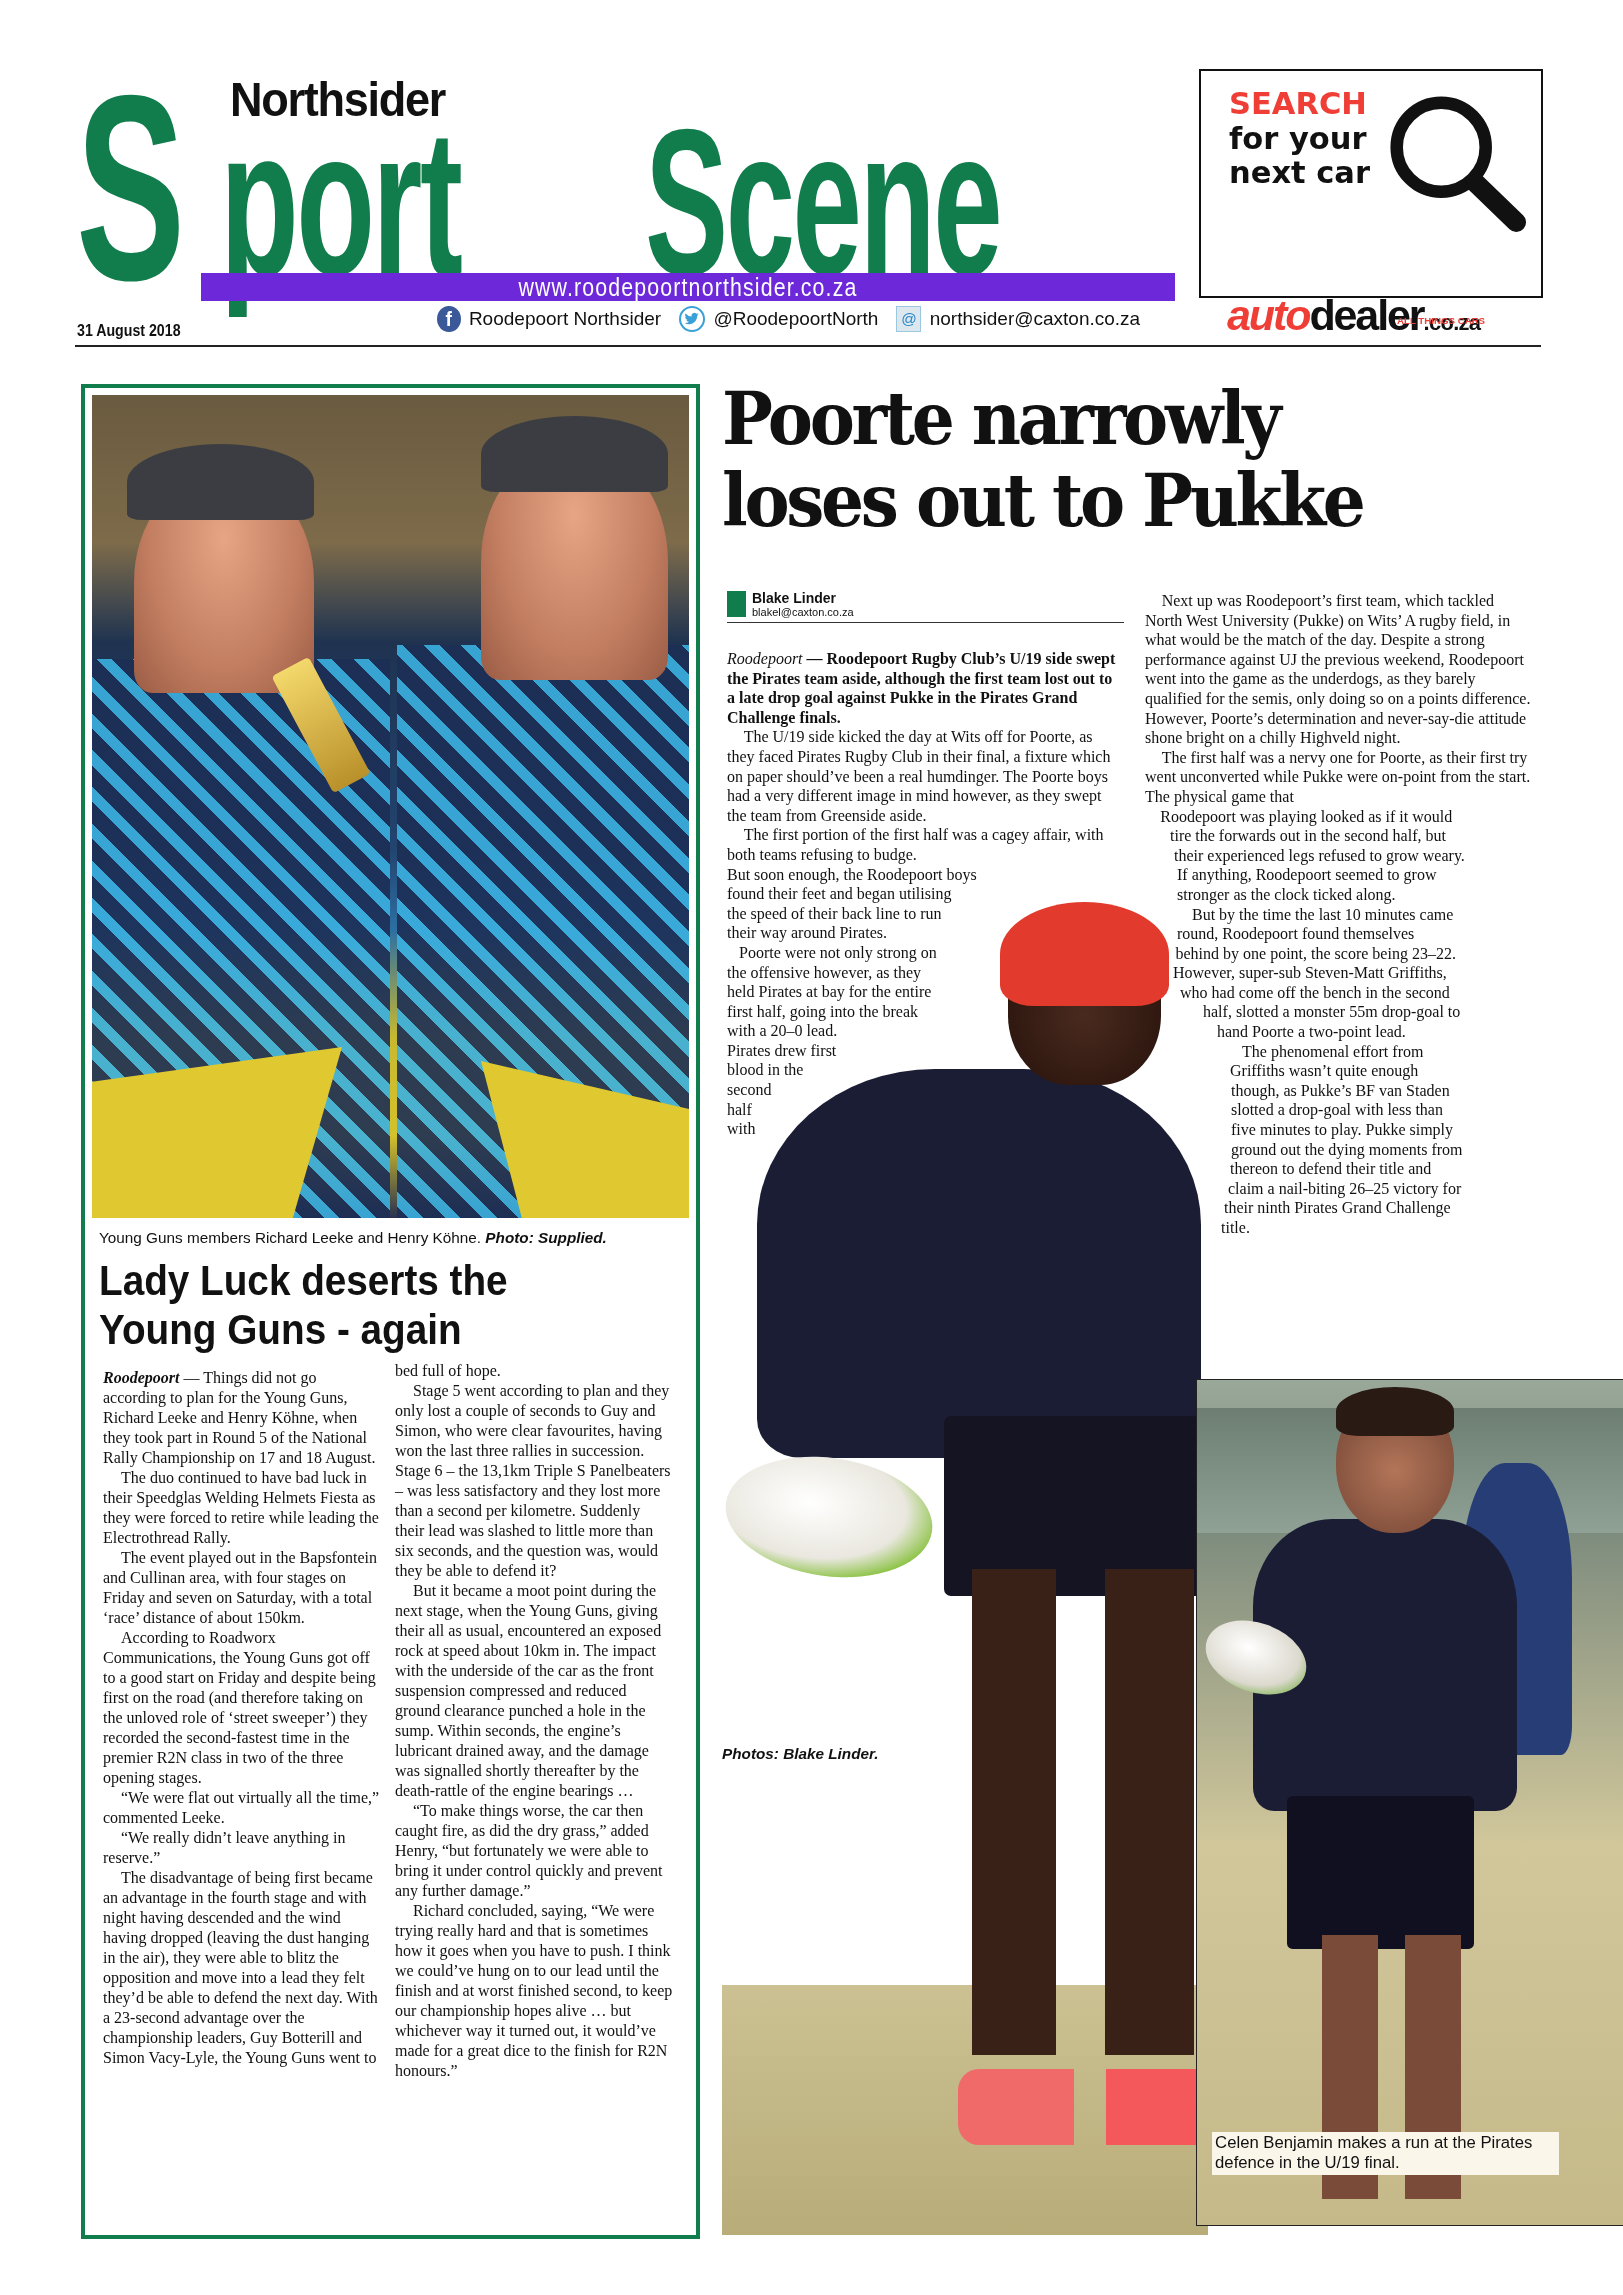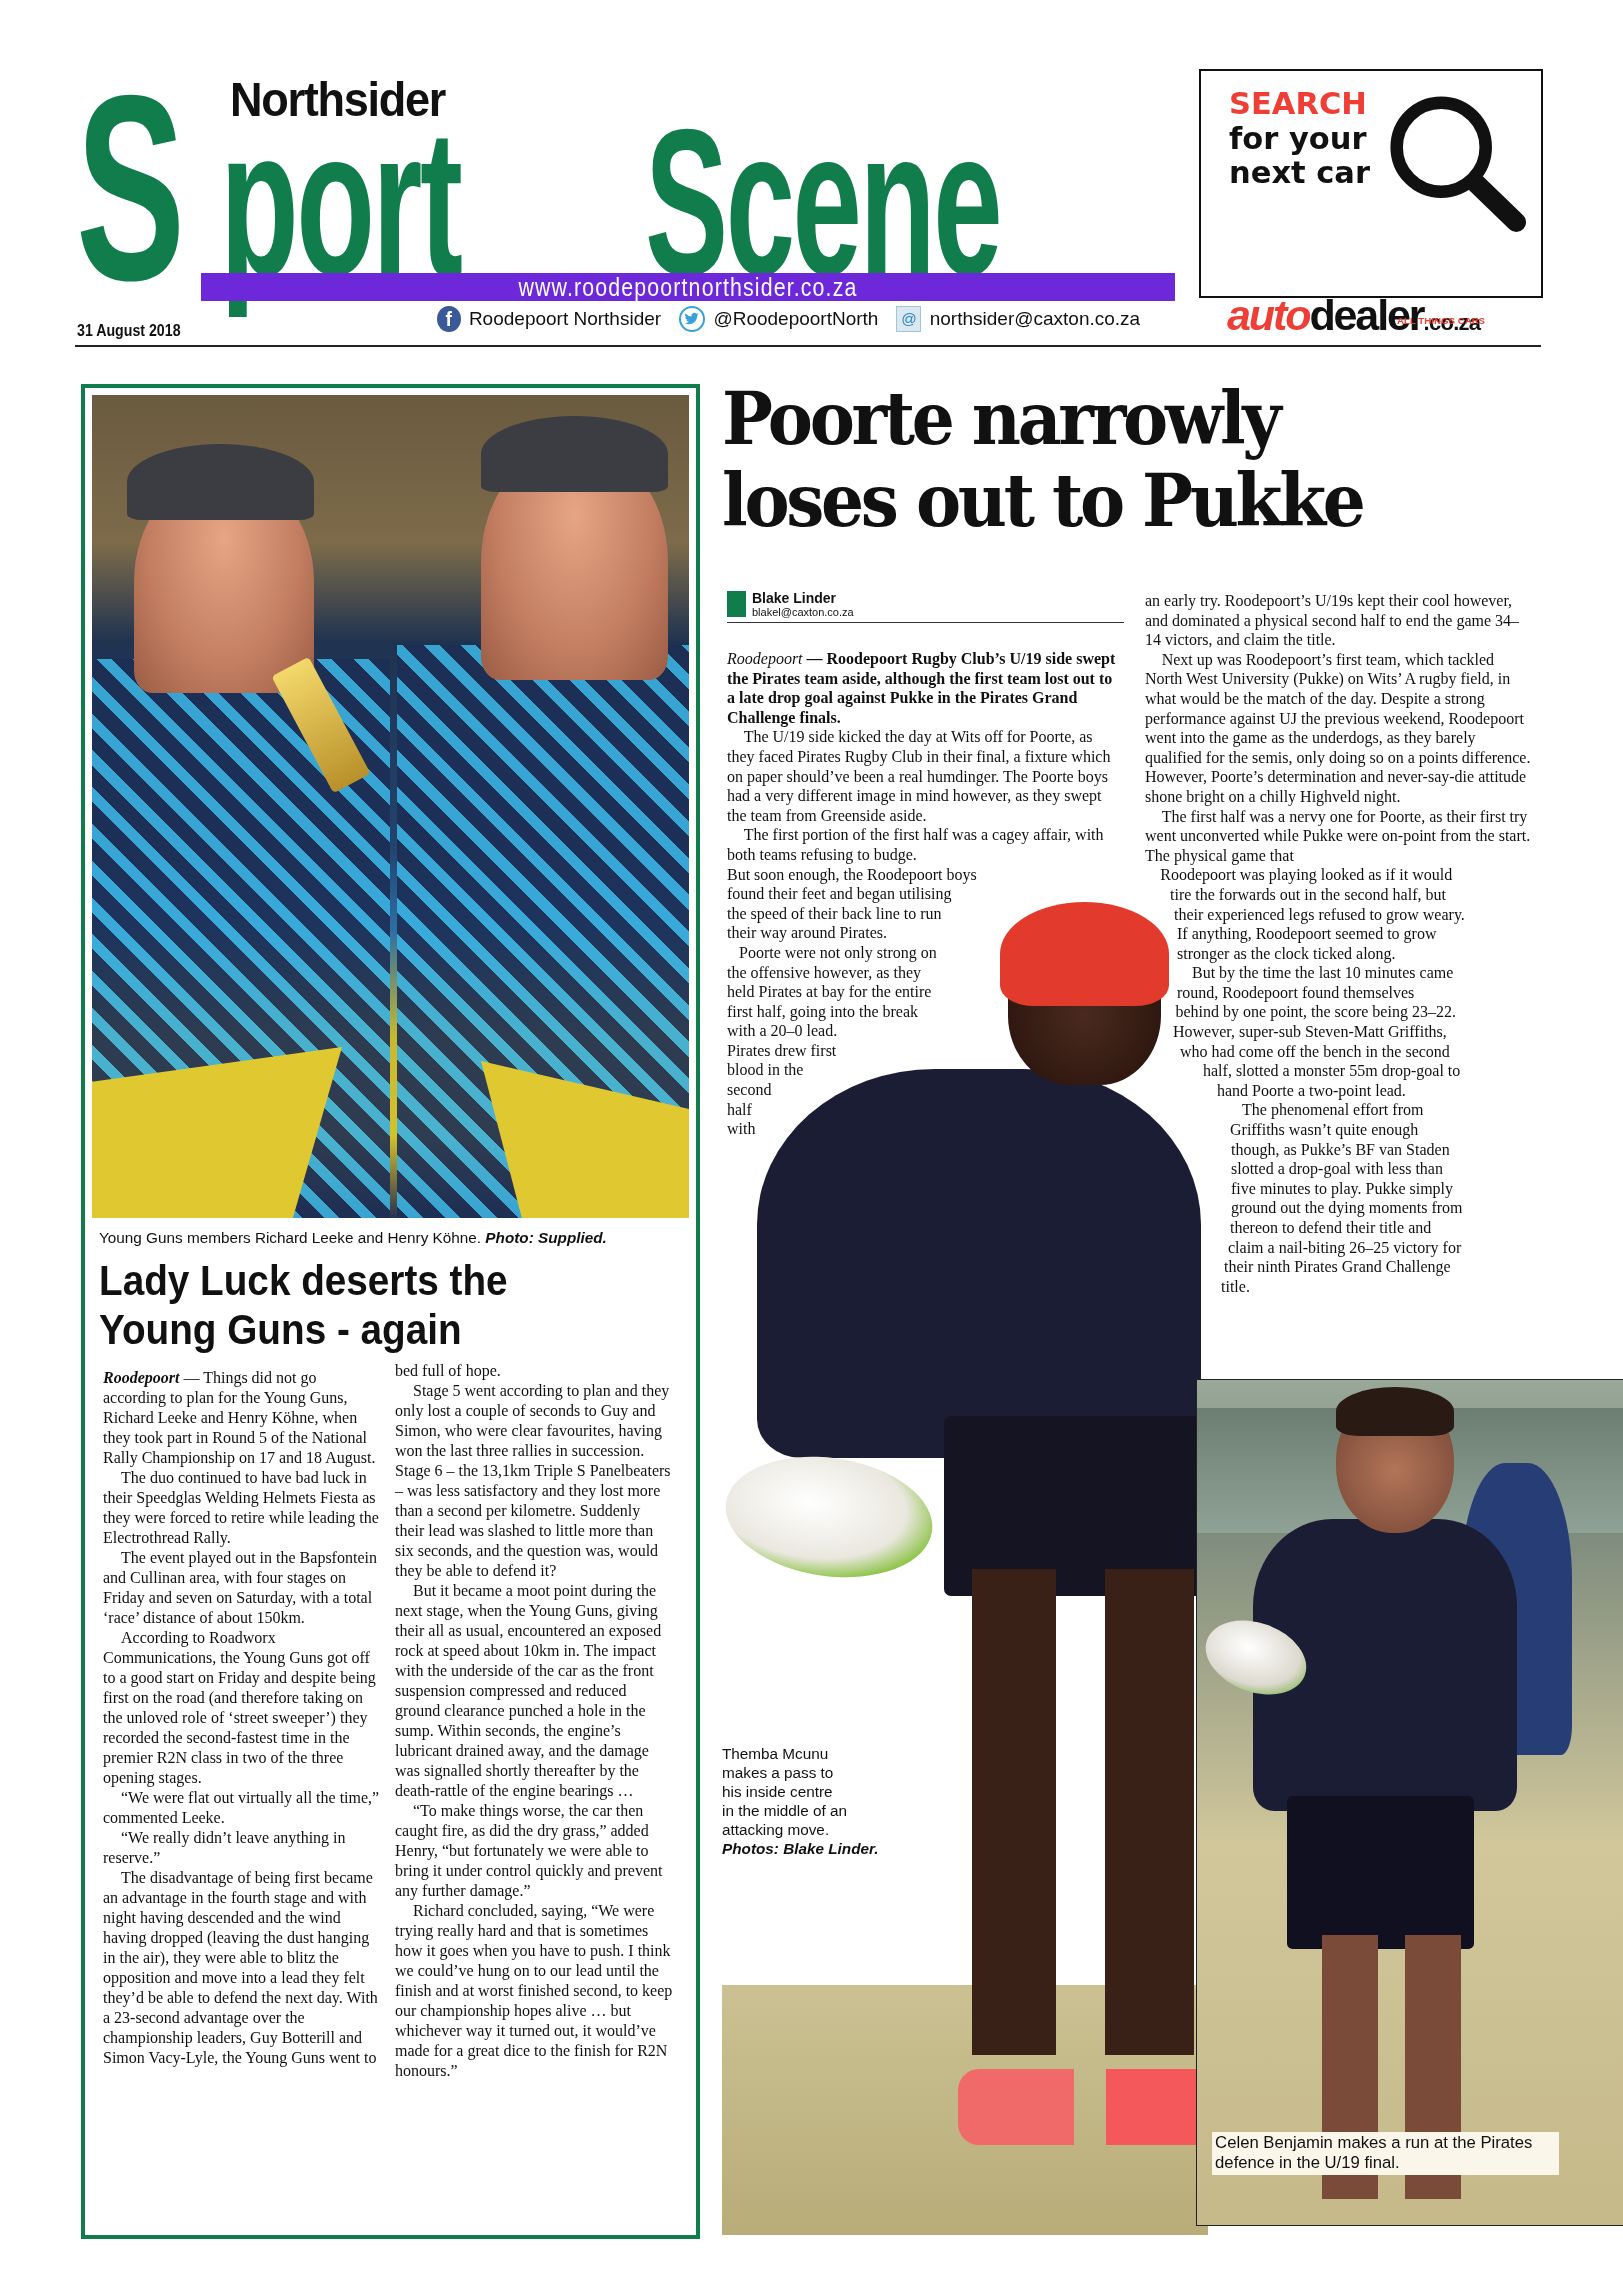--- a/index.html
+++ b/index.html
@@ -208,21 +208,20 @@
       <span class="rb-line" style="white-space: pre;">with a 20–0 lead.</span>
       <span class="rb-line" style="white-space: pre;">Pirates drew first</span>
       <span class="rb-line" style="white-space: pre;">blood in the</span>
       <span class="rb-line" style="white-space: pre;">second</span>
       <span class="rb-line" style="white-space: pre;">half</span>
       <span class="rb-line" style="white-space: pre;">with</span>
     </div>
 </div>
 
 <div class="rb-col c2">
-  <p class="first">an early try. Roodepoort’s U/19s kept their cool however, and dominated a physical second half to end the game 34–14 victors, and claim the title.</p>
   <p>Next up was Roodepoort’s first team, which tackled North West University (Pukke) on Wits’ A rugby field, in what would be the match of the day. Despite a strong performance against UJ the previous weekend, Roodepoort went into the game as the underdogs, as they barely qualified for the semis, only doing so on a points difference. However, Poorte’s determination and never-say-die attitude shone bright on a chilly Highveld night.</p>
   <p>The first half was a nervy one for Poorte, as their first try went unconverted while Pukke were on-point from the start. The physical game that</p>
   <div id="col2wrap">
       <span class="rb-line" style="padding-left: 15.3px;">Roodepoort was playing looked as if it would</span>
       <span class="rb-line" style="padding-left: 25px;">tire the forwards out in the second half, but</span>
       <span class="rb-line" style="padding-left: 29px;">their experienced legs refused to grow weary.</span>
       <span class="rb-line" style="padding-left: 32px;">If anything, Roodepoort seemed to grow</span>
       <span class="rb-line" style="padding-left: 32px;">stronger as the clock ticked along.</span>
       <span class="rb-line" style="padding-left: 47px;">But by the time the last 10 minutes came</span>
       <span class="rb-line" style="padding-left: 32px;">round, Roodepoort found themselves</span>
@@ -238,27 +237,20 @@
       <span class="rb-line" style="padding-left: 86px;">five minutes to play. Pukke simply</span>
       <span class="rb-line" style="padding-left: 86px;">ground out the dying moments from</span>
       <span class="rb-line" style="padding-left: 85px;">thereon to defend their title and</span>
       <span class="rb-line" style="padding-left: 83px;">claim a nail-biting 26–25 victory for</span>
       <span class="rb-line" style="padding-left: 79px;">their ninth Pirates Grand Challenge</span>
       <span class="rb-line" style="padding-left: 76px;">title.</span>
     </div>
 </div>
 
 <div class="photo2-caption">
-  <div id="cap2lines">
-      <div>Themba Mcunu</div>
-      <div>makes a pass to</div>
-      <div>his inside centre</div>
-      <div>in the middle of an</div>
-      <div>attacking move.</div>
-    </div>
   <div class="credit">Photos: Blake Linder.</div>
 </div>
 
 <div class="photo3">
   <div class="bench"></div>
   <div class="p3"></div>
   <div class="p2-body"></div>
   <div class="p2-shorts"></div>
   <div class="p2-legs"></div>
   <div class="p2-head"></div>

